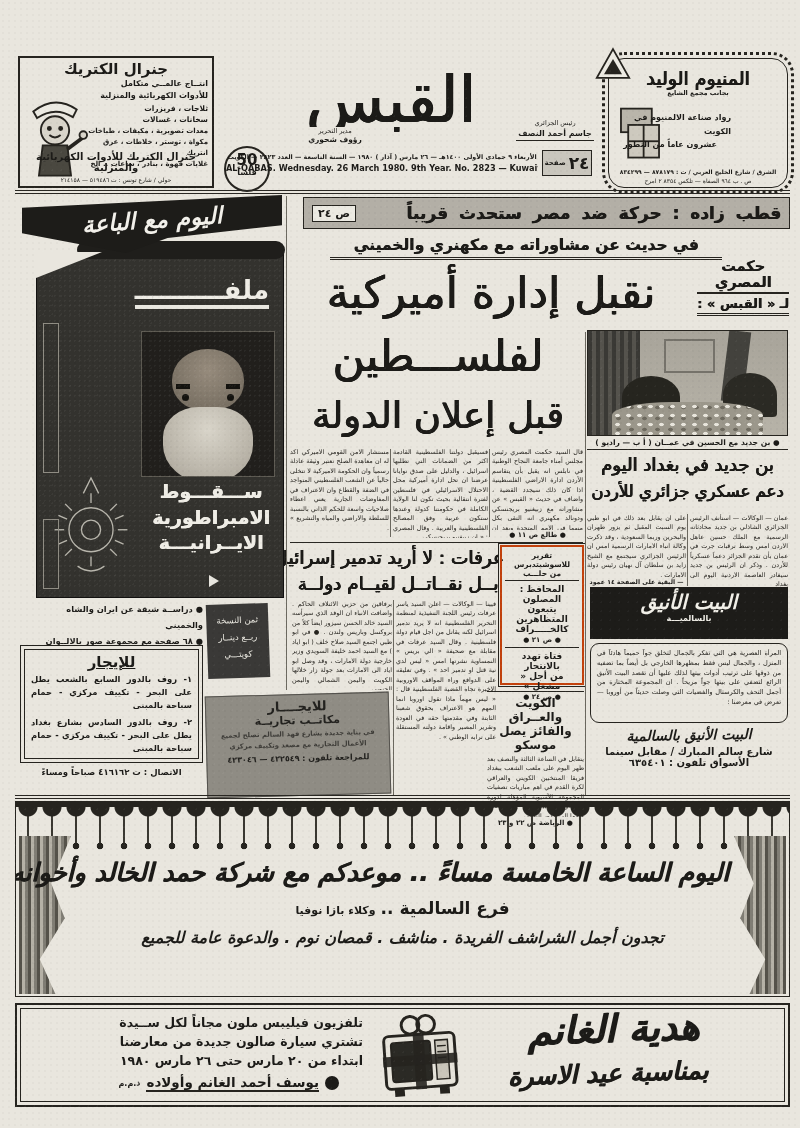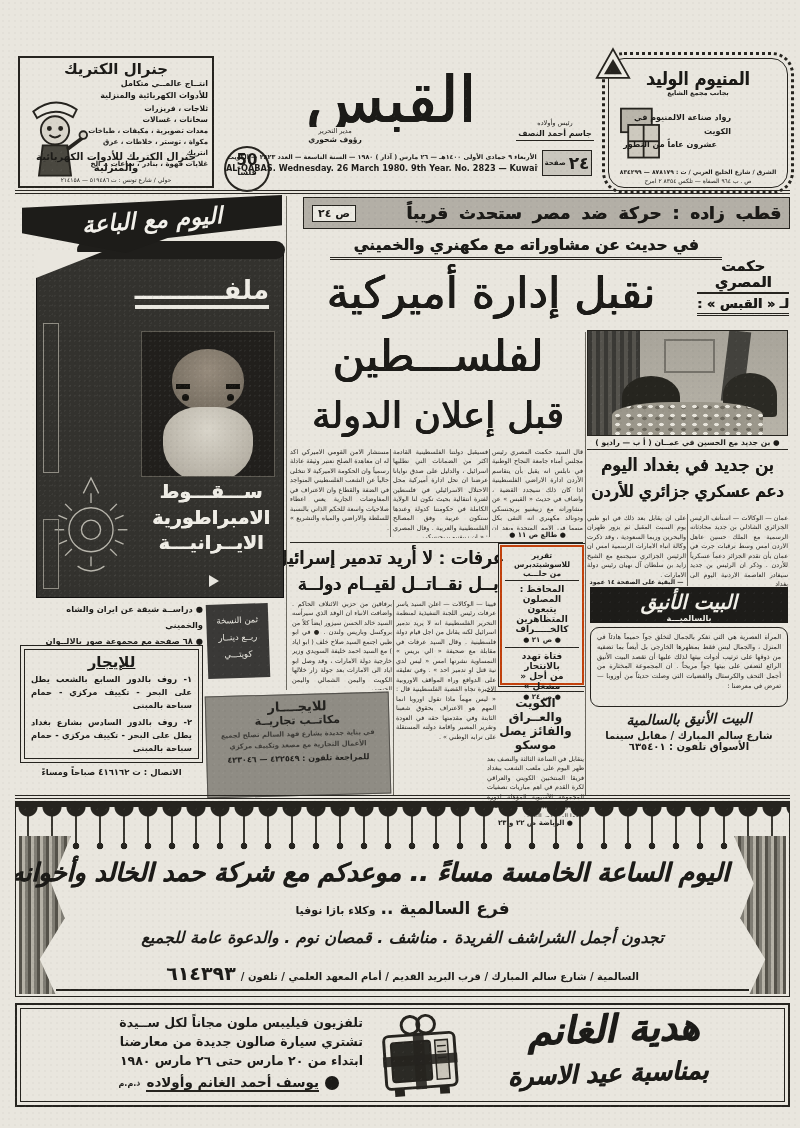--- a/index.html
+++ b/index.html
@@ -77,21 +77,21 @@
   </div>
 
   <div class="abs c hl" style="left:296px;top:54px;width:190px;height:92px;font-size:64px;line-height:92px;letter-spacing:-3px">القبس</div>
 
   <div class="abs" style="left:306px;top:127px;width:58px;text-align:center;line-height:1.3;background:#e9e6de">
     <div style="font-size:6.5px">مدير التحرير</div>
     <div class="b" style="font-size:7.5px">رؤوف شحوري</div>
   </div>
 
   <div class="abs" style="left:516px;top:119px;width:78px;text-align:center;line-height:1.4">
-    <div style="font-size:6.5px">رئيس وأولاده</div>
+    <div style="font-size:6.5px">رئيس الجزائري</div>
     <div class="b" style="font-size:8px;border-bottom:1px solid #26241f;padding-bottom:1px">جاسم أحمد النصف</div>
   </div>
 
   <div class="abs b c" style="left:226px;top:153px;width:312px;font-size:6.4px;white-space:nowrap;overflow:hidden">الأربعاء ٩ جمادى الأولى ١٤٠٠هـ — ٢٦ مارس ( آذار ) ١٩٨٠ — السنة التاسعة — العدد ٢٨٢٣ — الكويت</div>
   <div class="abs b c" style="left:226px;top:163px;width:312px;font-size:8.2px;white-space:nowrap;overflow:hidden;direction:ltr">AL-QABAS. Wednesday. 26 March 1980. 9th Year. No. 2823 — Kuwait.</div>
 
   <div class="abs boxed" style="left:542px;top:150px;width:50px;height:26px;background:#c9c6bd;display:flex;align-items:center;justify-content:center;gap:3px">
     <span class="b" style="font-size:17px">٢٤</span>
     <span class="b" style="font-size:7px">صفحة</span>
   </div>
@@ -186,21 +186,21 @@
   </div>
 
   <div class="abs" style="left:487px;top:691px;width:97px;height:106px;border-top:1px solid #26241f;padding-top:4px;text-align:center">
     <div class="b" style="font-size:12px">الكويت والعــراق</div>
     <div class="b" style="font-size:12px;margin-bottom:3px">والفائز يصل موسكو</div>
     <div class="tiny" style="height:62px">يتقابل في الساعة الثالثة والنصف بعد ظهر اليوم على ملعب الشعب ببغداد فريقا المنتخبين الكويتي والعراقي لكرة القدم في اهم مباريات تصفيات المجموعة الآسيوية المؤهلة لدورة موسكو الاولمبية حيث يصل الفائز منهما الى الدور النهائي .</div>
     <div class="b" style="font-size:7px;margin-top:2px">● الرياضة ص ٢٢ و ٢٣</div>
   </div>
 
   <div class="abs" style="left:590px;top:587px;width:198px;height:200px">
-    <div style="background:#1d1c19;color:#f1efe8;text-align:center;padding:3px 0 0">
+    <div style="background:#1d1c19;color:#f1efe8;text-align:center;padding:3px 0 16px">
       <div class="b" style="font-size:20px;font-style:italic;letter-spacing:1px">البيت الأنيق</div>
       <div class="b" style="font-size:8px">بالسالميـــة</div>
     </div>
     <div style="border:1.5px solid #26241f;border-radius:9px;margin-top:4px;padding:5px 6px;height:80px;overflow:hidden">
       <div class="tiny" style="font-size:6.6px">المرأة العصرية هي التي تفكر بالجمال لتخلق جواً حميماً هادئاً في المنزل ، والجمال ليس فقط بمظهرها الخارجي بل أيضاً بما تضفيه من ذوقها على ترتيب أدوات بيتها لذلك عليها أن تقصد البيت الأنيق الرائع لتضفي على بيتها جواً مريحاً . ان المجموعة المختارة من أجمل التحف والكرستال والفضيات التي وصلت حديثاً من أوروبا — تعرض في معرضنا :</div>
     </div>
     <div class="b c" style="font-size:14px;font-style:italic;margin-top:4px;transform:rotate(-1deg)">البيت الأنيق بالسالمية</div>
     <div class="b c" style="font-size:10px;margin-top:3px">شارع سالم المبارك / مقابل سينما الأسواق تلفون : ٦٣٥٤٠١</div>
   </div>
 
@@ -290,24 +290,20 @@
     <div class="abs fringe" style="left:0;top:0;right:0;height:42px"></div>
     <div class="abs beads" style="left:0;top:40px;right:0;height:9px"></div>
     <div class="abs curt" style="left:3px;top:34px;width:52px;height:158px"></div>
     <div class="abs curt" style="right:3px;top:34px;width:52px;height:158px;transform:scaleX(-1)"></div>
     <div class="abs b c" style="left:60px;right:60px;top:56px;font-size:25px;font-style:italic;white-space:nowrap;text-shadow:.6px 0 currentColor">اليوم الساعة الخامسة مساءً .. موعدكم مع شركة حمد الخالد وأخوانه</div>
     <div class="abs c" style="left:60px;right:60px;top:96px">
       <span class="b" style="font-size:17px">فرع السالمية ..</span>
       <span class="b" style="font-size:11px">وكلاء بازا نوفيا</span>
     </div>
     <div class="abs b c" style="left:60px;right:60px;top:126px;font-size:16px;font-style:italic;white-space:nowrap">تجدون أجمل الشراشف الفريدة . مناشف . قمصان نوم . والدعوة عامة للجميع</div>
-    <div class="abs c" style="left:40px;right:40px;top:160px;border-bottom:2px solid #26241f;padding-bottom:5px">
-      <span class="b" style="font-size:10px">السالمية / شارع سالم المبارك / قرب البريد القديم / أمام المعهد العلمي / تلفون /</span>
-      <span class="b" style="font-size:19px;letter-spacing:4px">٦١٤٣٩٣</span>
-    </div>
   </div>
 
   <div class="abs" style="left:15px;top:1003px;width:775px;height:104px;border:2px solid #26241f;box-shadow:inset 0 0 0 3px #e9e6de,inset 0 0 0 4px #26241f">
     <div class="abs b c" style="right:20px;top:2px;width:310px;font-size:38px;font-style:italic;transform:rotate(-2deg);white-space:nowrap;text-shadow:1px 0 currentColor">هدية الغانم</div>
     <div class="abs b c" style="right:30px;top:54px;width:300px;font-size:25px;font-style:italic;transform:rotate(-2deg);white-space:nowrap;text-shadow:.8px 0 currentColor">بمناسبة عيد الاسرة</div>
     <span class="abs" style="left:352px;top:4px">
       <svg width="102" height="94" viewBox="0 0 104 96">
         <g transform="rotate(-4 52 48)">
           <rect x="16" y="26" width="72" height="54" rx="5" fill="#e7e4db" stroke="#26241f" stroke-width="3"></rect>
           <rect x="23" y="33" width="40" height="40" rx="3" fill="#2b2a25" stroke="#26241f" stroke-width="2"></rect>

